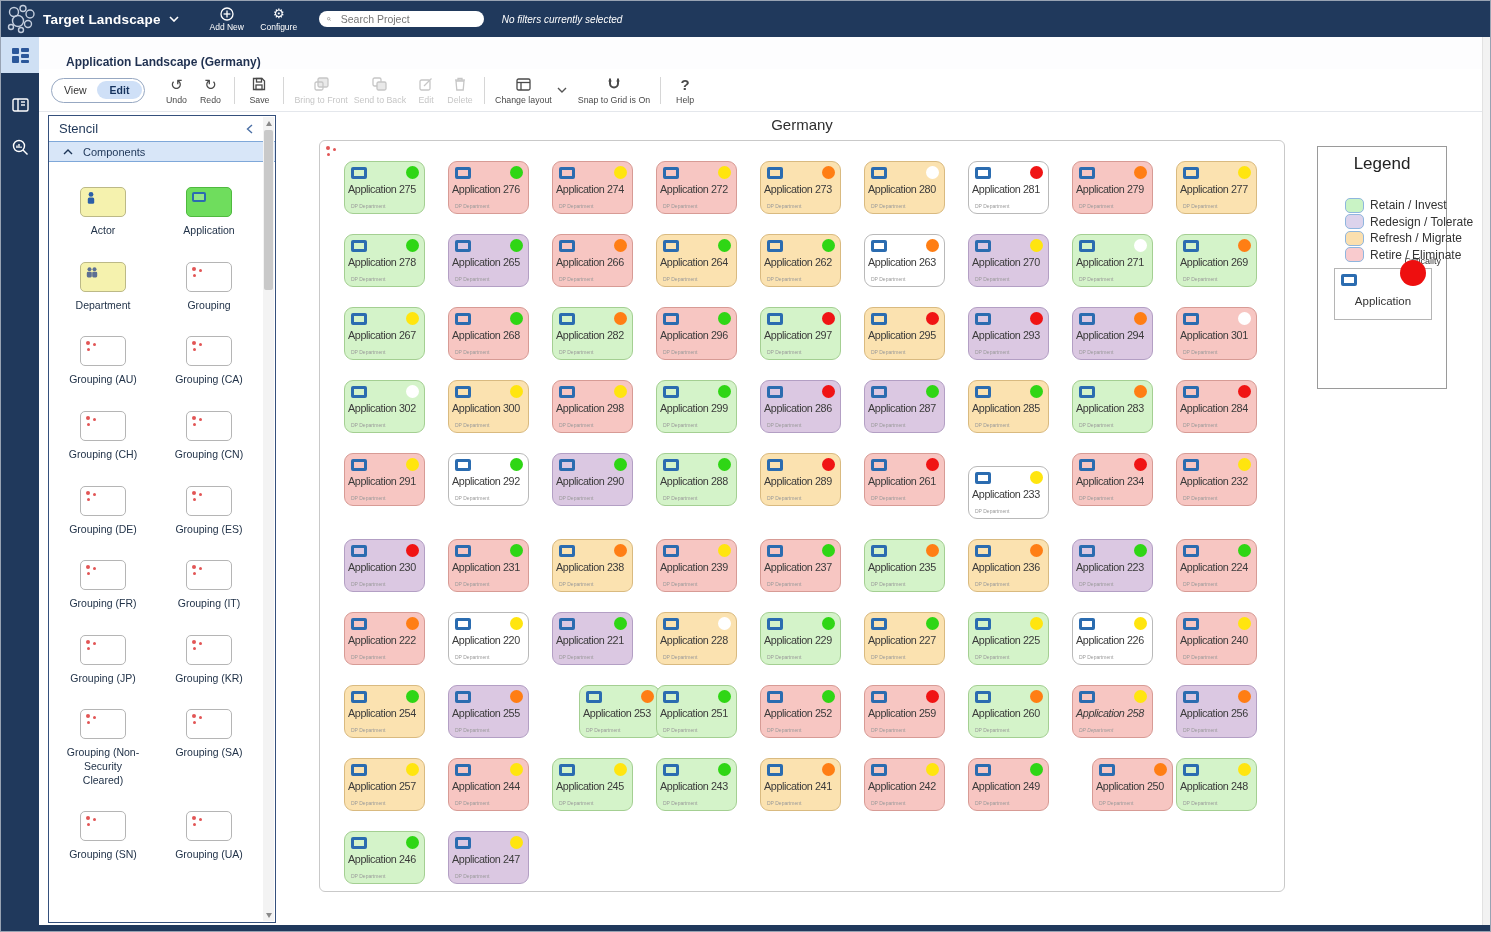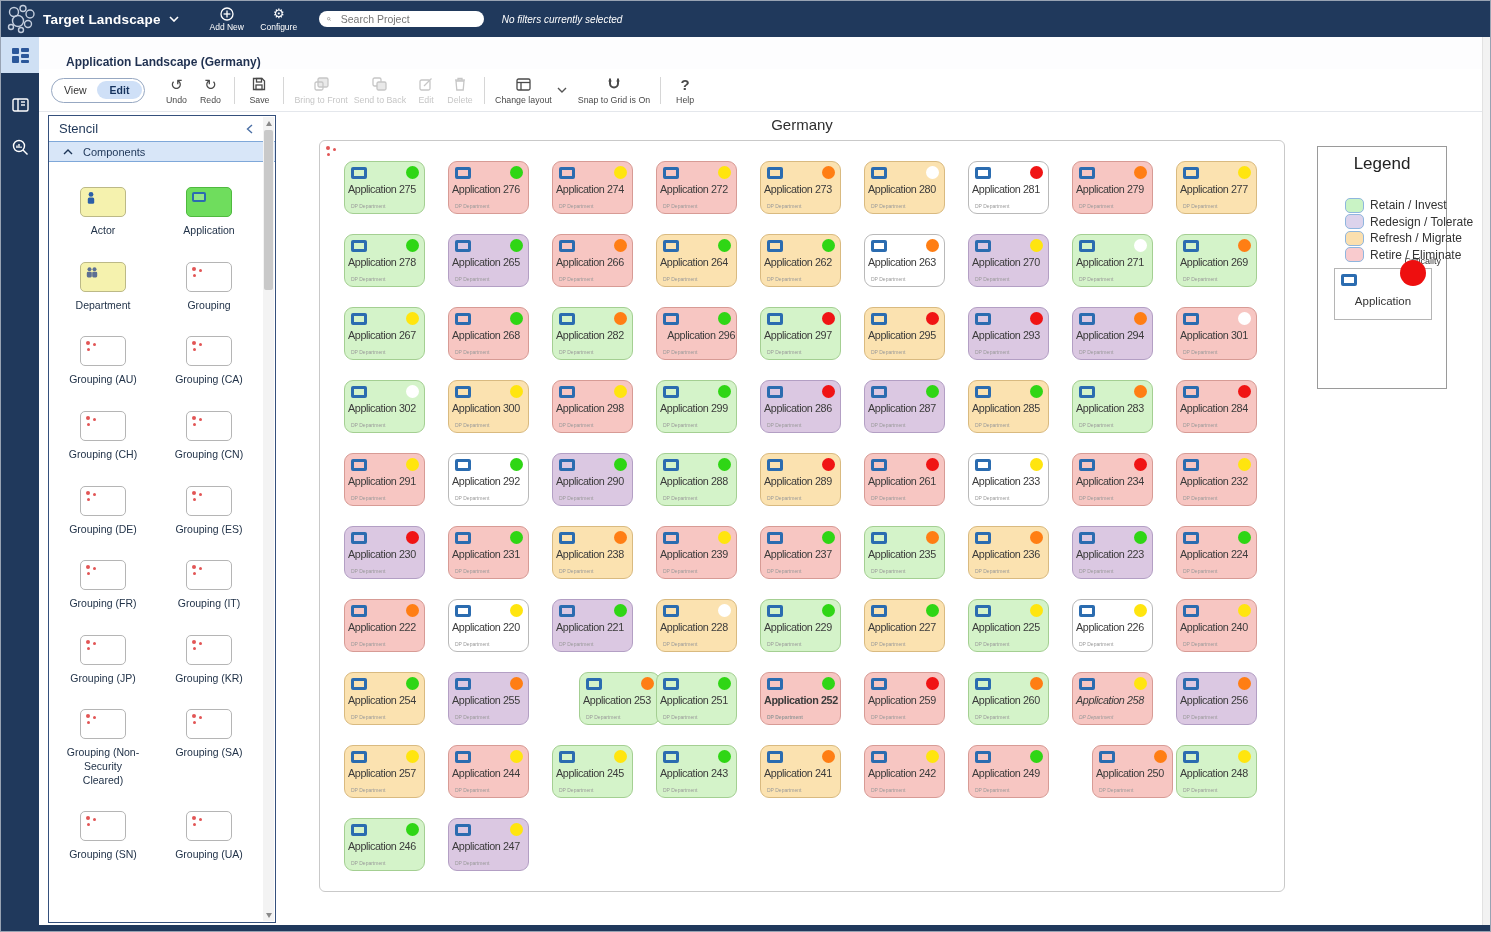--- a/index.html
+++ b/index.html
@@ -600,21 +600,21 @@
     <div class="card-dot" style="background: rgb(47, 214, 21);"></div>
     <div class="card-name">Application 268</div>
     <div class="card-sub">DP Department</div>
   </div>
         <div class="card" style="background: rgb(212, 243, 201); border-color: rgb(164, 207, 146);">
     <div class="card-icon"></div>
     <div class="card-dot" style="background: rgb(255, 126, 20);"></div>
     <div class="card-name">Application 282</div>
     <div class="card-sub">DP Department</div>
   </div>
-        <div class="card" style="background: rgb(247, 198, 194); border-color: rgb(215, 155, 149); text-align: right;">
+        <div class="card" style="background: rgb(247, 198, 194); border-color: rgb(215, 155, 149);">
     <div class="card-icon"></div>
     <div class="card-dot" style="background: rgb(47, 214, 21);"></div>
     <div class="card-name">Application 296</div>
     <div class="card-sub">DP Department</div>
   </div>
         <div class="card" style="background: rgb(212, 243, 201); border-color: rgb(164, 207, 146);">
     <div class="card-icon"></div>
     <div class="card-dot" style="background: rgb(240, 20, 20);"></div>
     <div class="card-name">Application 297</div>
     <div class="card-sub">DP Department</div>
@@ -726,21 +726,21 @@
     <div class="card-dot" style="background: rgb(240, 20, 20);"></div>
     <div class="card-name">Application 289</div>
     <div class="card-sub">DP Department</div>
   </div>
         <div class="card" style="background: rgb(247, 198, 194); border-color: rgb(215, 155, 149);">
     <div class="card-icon"></div>
     <div class="card-dot" style="background: rgb(240, 20, 20);"></div>
     <div class="card-name">Application 261</div>
     <div class="card-sub">DP Department</div>
   </div>
-        <div class="card" style="background: rgb(255, 255, 255); border-color: rgb(185, 185, 185);">
+        <div class="card" style="background: rgb(255, 255, 255); border-color: rgb(185, 185, 185); margin-top: 13px;">
     <div class="card-icon"></div>
     <div class="card-dot" style="background: rgb(255, 229, 15);"></div>
     <div class="card-name">Application 233</div>
     <div class="card-sub">DP Department</div>
   </div>
         <div class="card" style="background: rgb(247, 198, 194); border-color: rgb(215, 155, 149);">
     <div class="card-icon"></div>
     <div class="card-dot" style="background: rgb(240, 20, 20);"></div>
     <div class="card-name">Application 234</div>
     <div class="card-sub">DP Department</div>
@@ -876,21 +876,21 @@
     <div class="card-dot" style="background: rgb(255, 126, 20);"></div>
     <div class="card-name">Application 253</div>
     <div class="card-sub">DP Department</div>
   </div>
         <div class="card" style="background: rgb(212, 243, 201); border-color: rgb(164, 207, 146);">
     <div class="card-icon"></div>
     <div class="card-dot" style="background: rgb(47, 214, 21);"></div>
     <div class="card-name">Application 251</div>
     <div class="card-sub">DP Department</div>
   </div>
-        <div class="card" style="background: rgb(247, 198, 194); border-color: rgb(215, 155, 149); font-weight: bold;">
+        <div class="card" style="background: rgb(247, 198, 194); border-color: rgb(215, 155, 149);">
     <div class="card-icon"></div>
     <div class="card-dot" style="background: rgb(47, 214, 21);"></div>
     <div class="card-name">Application 252</div>
     <div class="card-sub">DP Department</div>
   </div>
         <div class="card" style="background: rgb(247, 198, 194); border-color: rgb(215, 155, 149);">
     <div class="card-icon"></div>
     <div class="card-dot" style="background: rgb(240, 20, 20);"></div>
     <div class="card-name">Application 259</div>
     <div class="card-sub">DP Department</div>

